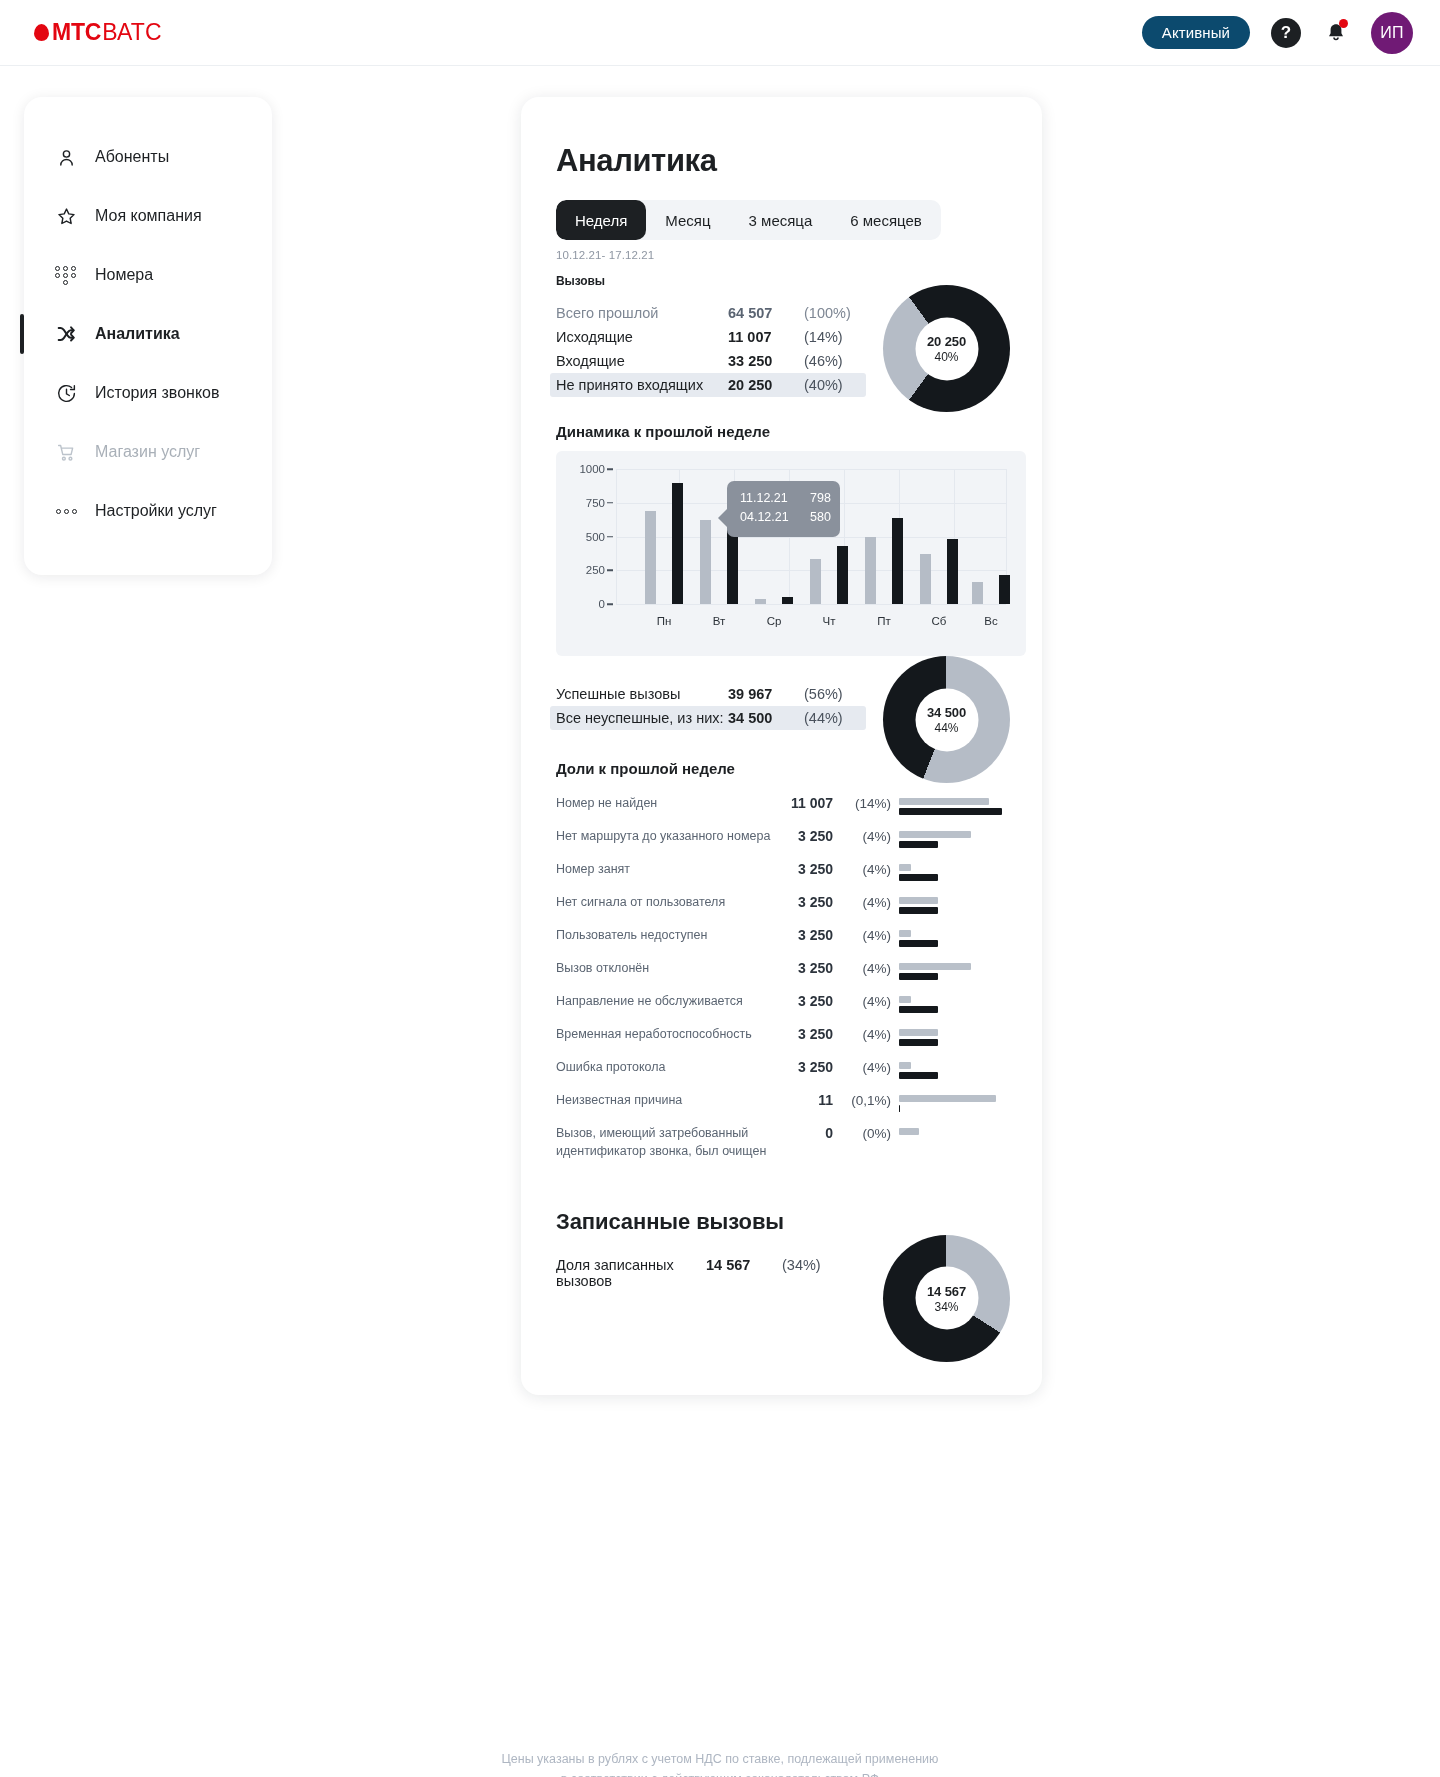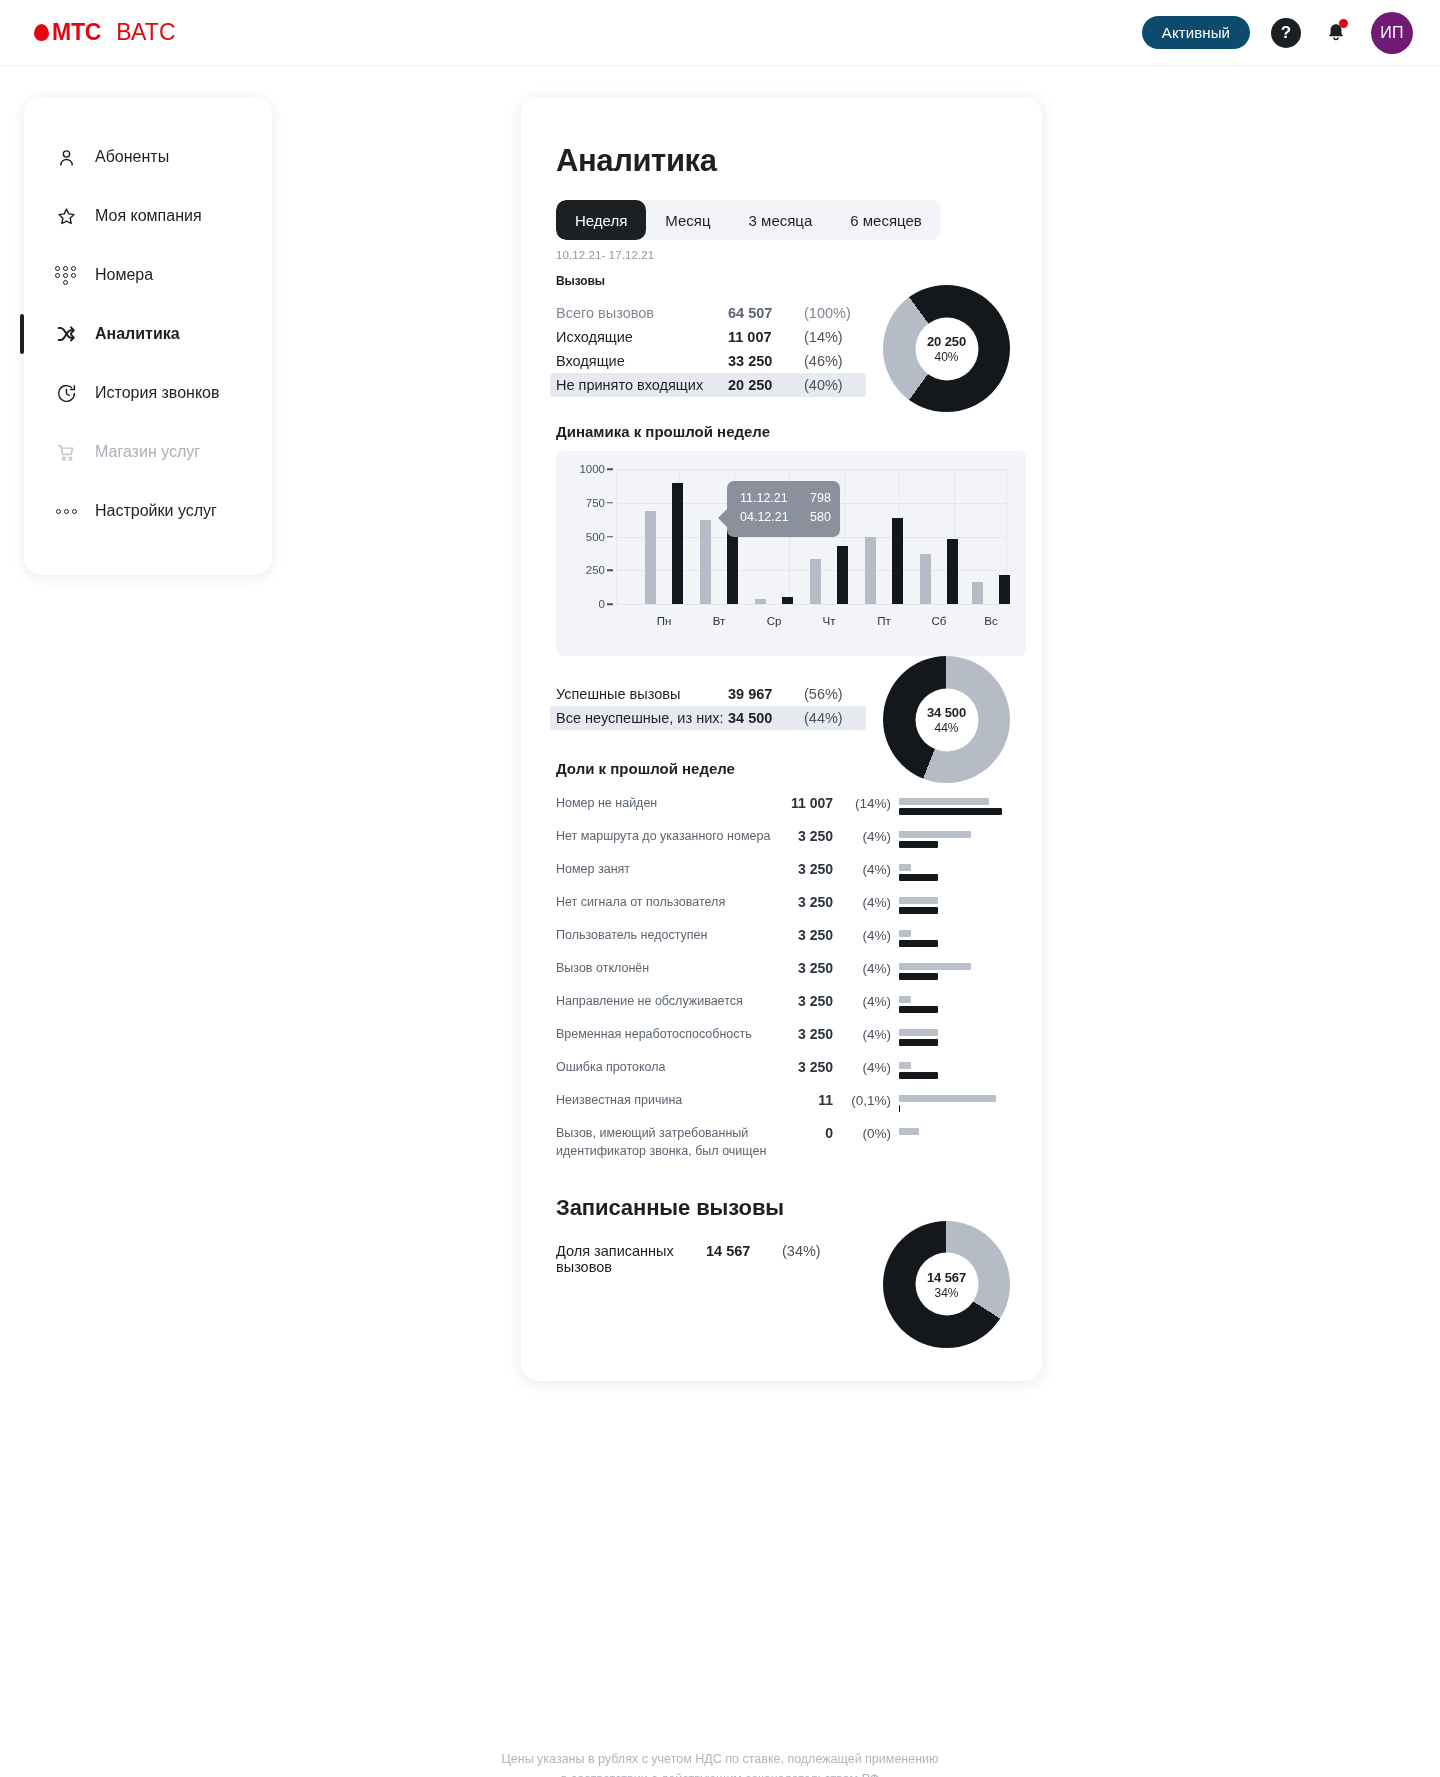--- a/index.html
+++ b/index.html
@@ -14,21 +14,21 @@
   
   .topbar {
     height: 66px;
     background: #ffffff;
     border-bottom: 1px solid #eceff2;
     display: flex;
     align-items: center;
     padding: 0 27px 0 34px;
     position: relative;
   }
-  .brand { display: flex; align-items: center; gap: 15px; }
+  .brand { display: flex; align-items: center; gap: 1px; }
   .brand-mts {
     display: flex; align-items: center; gap: 3px;
     font-size: 23px; font-weight: 700; letter-spacing: -0.2px;
     color: #e30611;
   }
   .mts-drop {
     width: 15px; height: 17px; background: #e30611;
     border-radius: 50% 50% 50% 50% / 58% 58% 42% 42%;
     transform: rotate(0deg);
     display: inline-block;
@@ -319,21 +319,21 @@
       <div class="tab">6 месяцев</div>
     </div>
     <div class="daterange">10.12.21- 17.12.21</div>
 
     
     <h2 class="sec">Вызовы</h2>
 
     <div class="calls-block">
       <div class="stat-rows">
         <div class="srow muted">
-          <span class="lbl">Всего вызовов</span>
+          <span class="lbl">Всего прошлой</span>
           <span class="num">64 507</span>
           <span class="pct">(100%)</span>
         </div>
         <div class="srow">
           <span class="lbl">Исходящие</span>
           <span class="num">11 007</span>
           <span class="pct">(14%)</span>
         </div>
         <div class="srow">
           <span class="lbl">Входящие</span>
@@ -582,21 +582,21 @@
         <span class="rnum">0</span>
         <span class="rpct">(0%)</span>
         <span class="rbars">
           <span class="minibar prev" style="display:block;width:19%"></span>
           <span class="minibar cur" style="display:block;width:0%"></span>
         </span>
       </div>
     </div>
 
     
-    <h2 class="sec big" style="margin-top:28px">Записанные вызовы</h2>
+    <h2 class="sec big" style="margin-top:42px">Записанные вызовы</h2>
 
     <div class="calls-block" style="margin-top:18px; padding-bottom:58px;">
       <div class="stat-rows" style="width:300px">
         <div class="srow">
           <span class="lbl" style="max-width:150px">Доля записанных вызовов</span>
           <span class="num">14 567</span>
           <span class="pct">(34%)</span>
         </div>
       </div>
 

